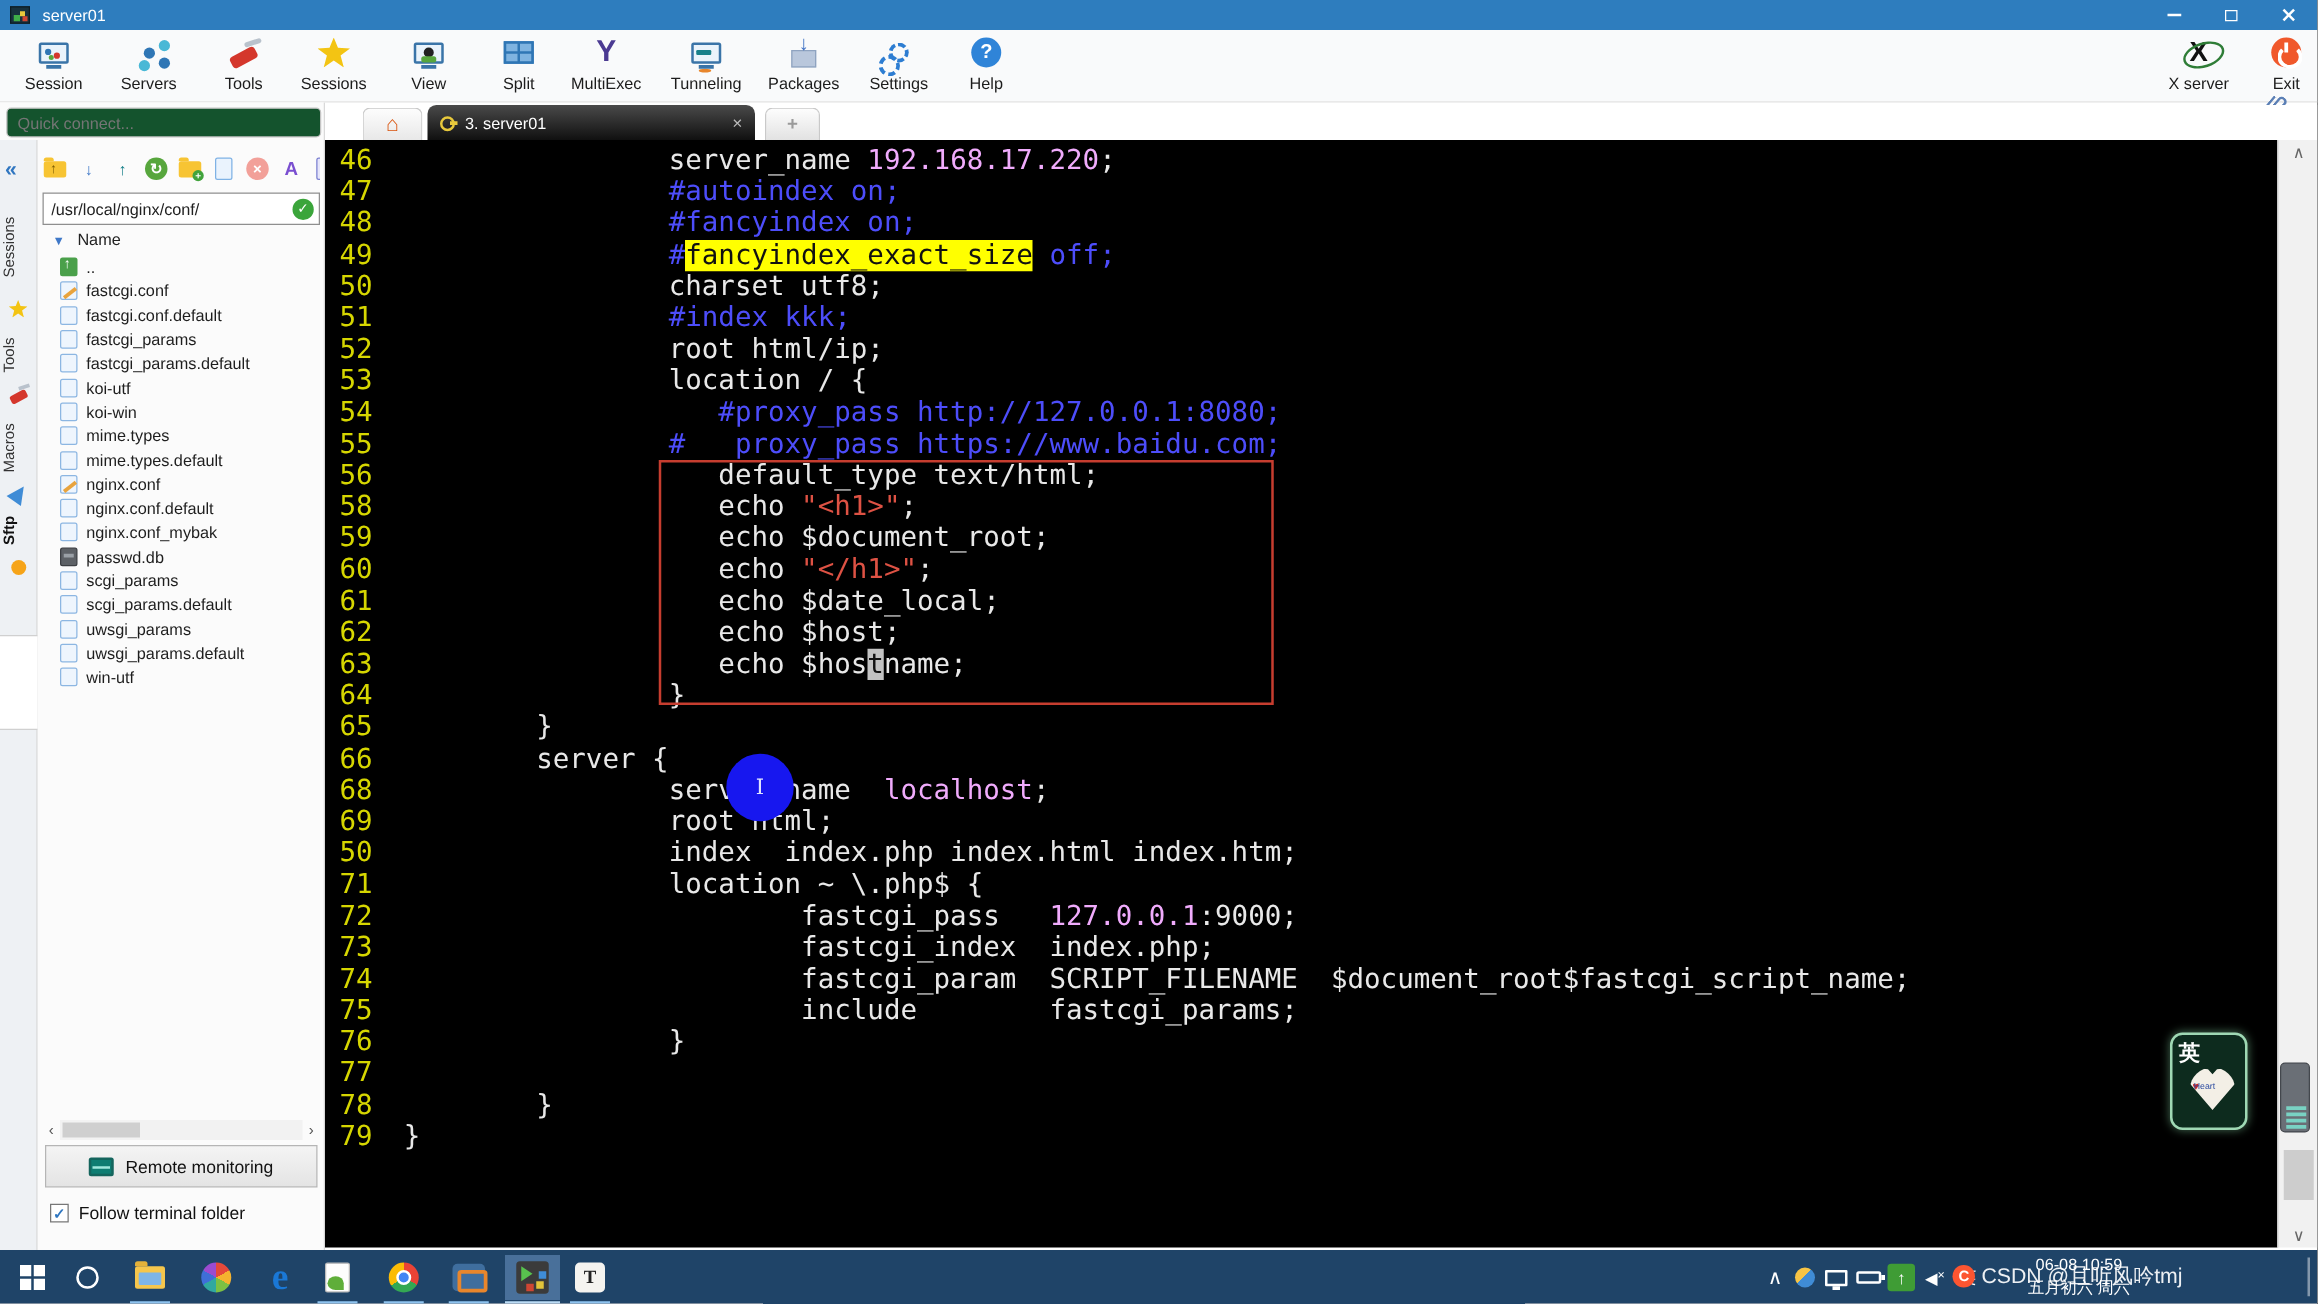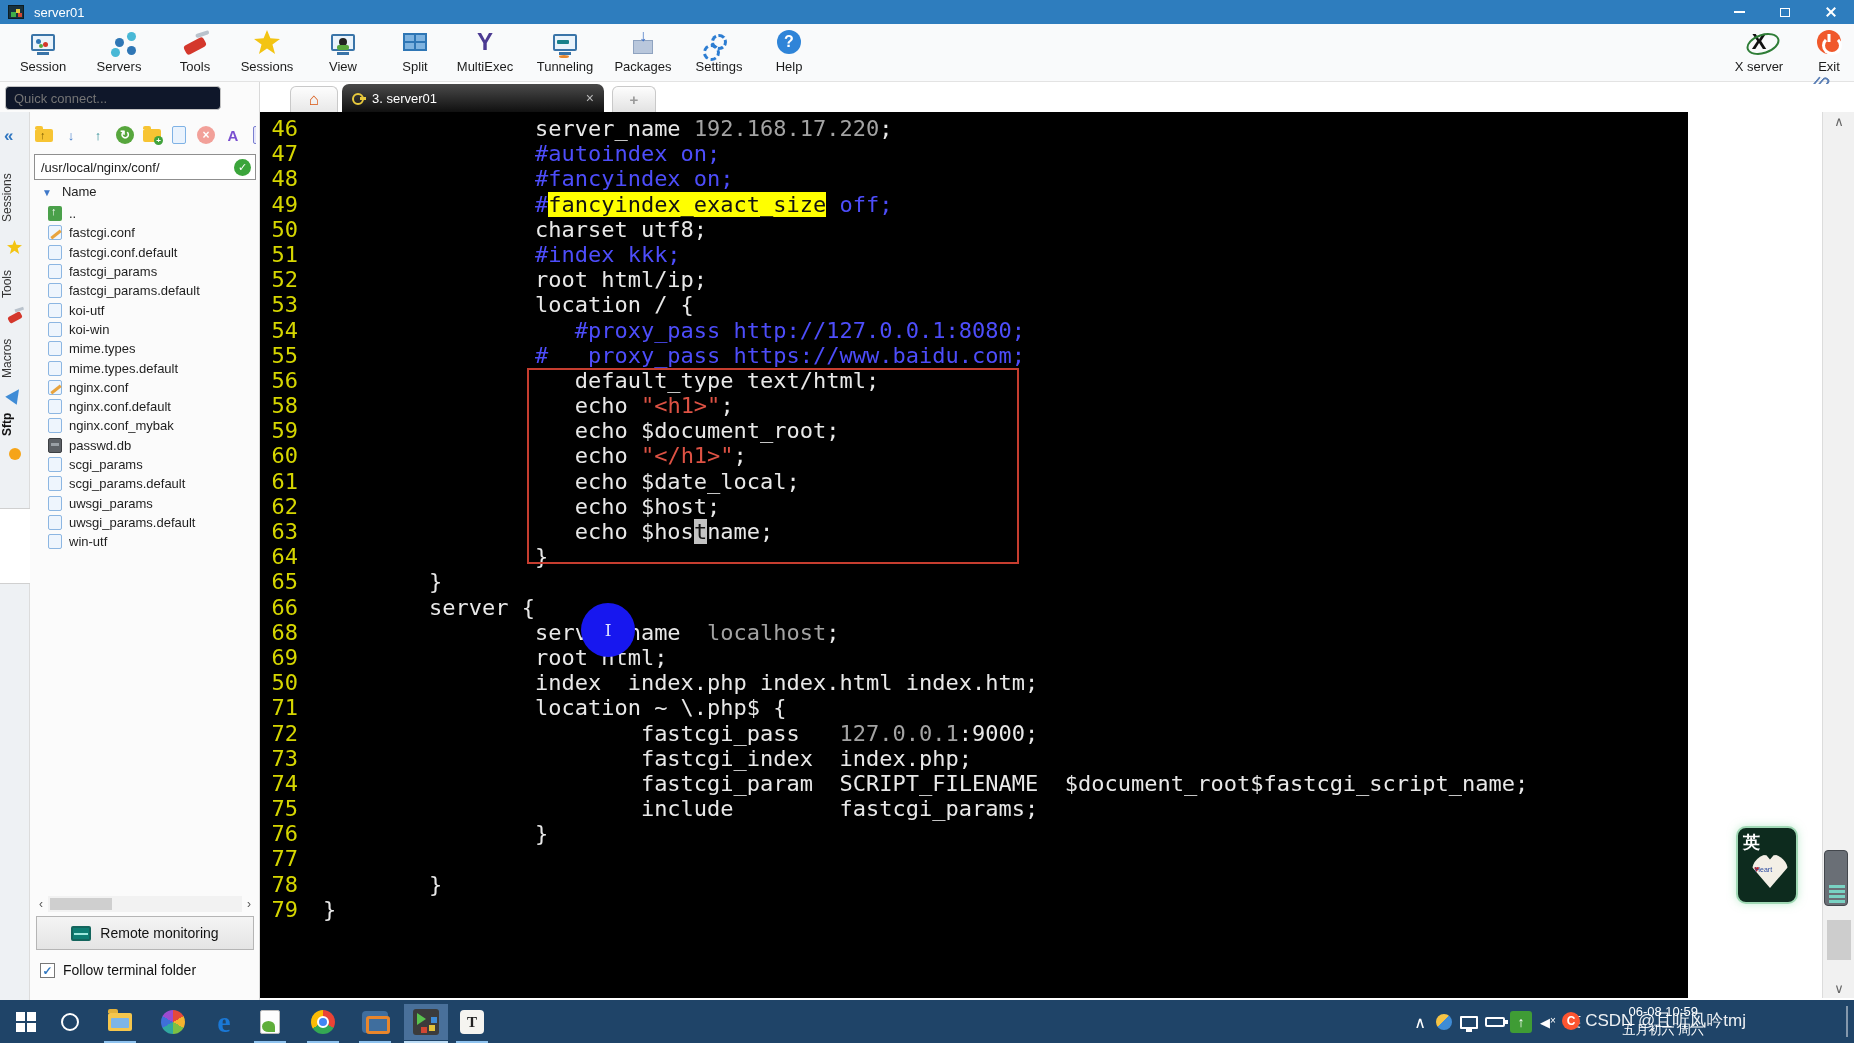--- a/index.html
+++ b/index.html
@@ -45,21 +45,21 @@
   .xserv { font-size:22px; font-weight:bold; color:#111; line-height:22px; position:relative; }
   .xserv::after { content:""; position:absolute; left:-6px; top:3px; width:30px; height:16px; border:2px solid #2f7d37; border-radius:50%; transform:rotate(-18deg); }
   .powerc { width:24px; height:24px; border-radius:50%; background:#f0582b; position:relative; }
   .powerc::before { content:""; position:absolute; left:50%; top:4px; transform:translateX(-50%); width:3px; height:8px; background:#fff; }
   .powerc::after { content:""; position:absolute; left:5px; top:6px; width:14px; height:13px; border:3px solid #fff; border-top-color:transparent; border-radius:50%; }
   .paperclip { position:absolute; width:12px; height:18px; border:2px solid #5b7fb5; border-top:none; border-radius:0 0 7px 7px; transform:rotate(40deg); }
   .paperclip::before { content:""; position:absolute; left:2px; top:-4px; width:4px; height:14px; border:2px solid #5b7fb5; border-bottom:none; border-radius:5px 5px 0 0; }
 
   
   #leftcol { position:absolute; left:0; top:82px; width:260px; height:918px; background:#fbfbfb; border-right:1px solid #d9d9d9; }
-  #quick { position:absolute; left:5px; top:86px; width:216px; height:24px; border:1px solid #c4c4c4; border-radius:4px; font-size:13px; color:#9a9a9a; padding:0 8px; background:#0f172a; font-family:"Liberation Sans",sans-serif; }
+  #quick { position:absolute; left:5px; top:86px; width:252px; height:24px; border:1px solid #c4c4c4; border-radius:4px; font-size:13px; color:#9a9a9a; padding:0 8px; background:#14532d; font-family:"Liberation Sans",sans-serif; }
   #sidestrip { position:absolute; left:0; top:112px; width:30px; height:888px; background:#eef1f4; border-right:1px solid #dcdcdc; }
   #collapse { position:absolute; left:4px; top:126px; color:#2f76c0; font-size:17px; font-weight:bold; }
   .vlabel { position:absolute; left:0; width:30px; writing-mode:vertical-rl; transform:rotate(180deg); font-size:12px; color:#333; text-align:center; }
   .sicon { position:absolute; }
   #tab-sftp-bg { position:absolute; left:0; top:396px; width:30px; height:76px; background:#fff; border-top:1px solid #d0d0d0; border-bottom:1px solid #d0d0d0; }
   #sftp-label { font-weight:bold; color:#111; }
   .ball-or { width:12px; height:12px; border-radius:50%; background:#f6a418; }
   .plane { width:0; height:0; border-left:7px solid transparent; border-right:7px solid transparent; border-bottom:14px solid #3f8cd6; transform:rotate(35deg); }
   .star-s { width:15px; height:14px; background:#f3c413; clip-path:polygon(50% 0,63% 34%,100% 37%,71% 60%,81% 100%,50% 77%,19% 100%,29% 60%,0 37%,37% 34%); }
   .knife-s { width:14px; height:7px; background:#d4372c; border-radius:2px; transform:rotate(-28deg); position:relative; }
@@ -105,26 +105,26 @@
   #tabbar { position:absolute; left:260px; top:84px; width:1594px; height:28px; background:#fff; }
   #tab-home { position:absolute; left:30px; top:2px; width:48px; height:26px; background:linear-gradient(#fdfdfd,#e8e8e8); border:1px solid #c9c9c9; border-bottom:none; border-radius:6px 6px 0 0; display:flex; align-items:center; justify-content:center; color:#d9540e; font-size:17px; font-weight:bold; }
   #tab-term { position:absolute; left:82px; top:0px; width:262px; height:28px; background:linear-gradient(#4a4a4a,#101010); border-radius:7px 7px 0 0; display:flex; align-items:center; color:#fff; font-size:13px; }
   #tab-term .keyic { width:14px; height:14px; margin:0 6px 0 10px; position:relative; }
   #tab-term .keyic::before { content:""; position:absolute; left:0; top:2px; width:8px; height:8px; border:2.5px solid #e8c93c; border-radius:50%; }
   #tab-term .keyic::after { content:""; position:absolute; left:8px; top:6px; width:6px; height:2.5px; background:#e8c93c; }
   #tab-close { position:absolute; right:10px; top:6px; color:#bbb; font-size:14px; }
   #tab-new { position:absolute; left:352px; top:2px; width:44px; height:26px; background:linear-gradient(#fdfdfd,#e2e2e2); border:1px solid #c9c9c9; border-bottom:none; border-radius:6px 6px 0 0; display:flex; align-items:center; justify-content:center; color:#9a9a9a; font-size:15px; font-weight:bold; }
 
   
-  #terminal { position:absolute; left:260px; top:112px; width:1428px; height:886px; background:#000; overflow:hidden; }
+  #terminal { position:absolute; left:260px; top:112px; width:1562px; height:886px; background:#000; overflow:hidden; }
   #term-lines { position:absolute; left:2px; top:4px; font-family:"DejaVu Sans Mono","Liberation Mono",monospace; font-size:22px; }
   .tline { height:25.2px; line-height:25.2px; display:flex; white-space:pre; }
   .lnum { width:36px; text-align:right; color:#d6d600; flex:0 0 auto; }
   .code { margin-left:25px; white-space:pre; }
-  .sg-w { color:#e8e8e8; } .sg-b { color:#4d4dfa; } .sg-m { color:#a3a3a3; }
+  .sg-w { color:#e8e8e8; } .sg-b { color:#4d4dfa; } .sg-m { color:#f0abfc; }
   .sg-r { color:#de5244; } .sg-h { background:#ffff00; color:#111; } .sg-k { background:#c2c2c2; color:#111; }
   #selbox { position:absolute; left:267px; top:256px; width:492px; height:196px; border:2px solid #c63d2f; pointer-events:none; }
   #clickhl { position:absolute; left:321px; top:491px; width:54px; height:54px; border-radius:50%; background:#1717ef; display:flex; align-items:center; justify-content:center; color:#dfe3ff; font-family:"DejaVu Serif",serif; font-size:17px; }
 
   
   #vscroll { position:absolute; left:1822px; top:112px; width:32px; height:886px; background:#f1f1f1; border-left:1px solid #dcdcdc; }
   #vscroll .varr { position:absolute; left:0; width:32px; text-align:center; color:#666; font-size:13px; }
   #vscroll .vthumb { position:absolute; left:4px; top:808px; width:24px; height:40px; background:#cdcdcd; }
 
   

